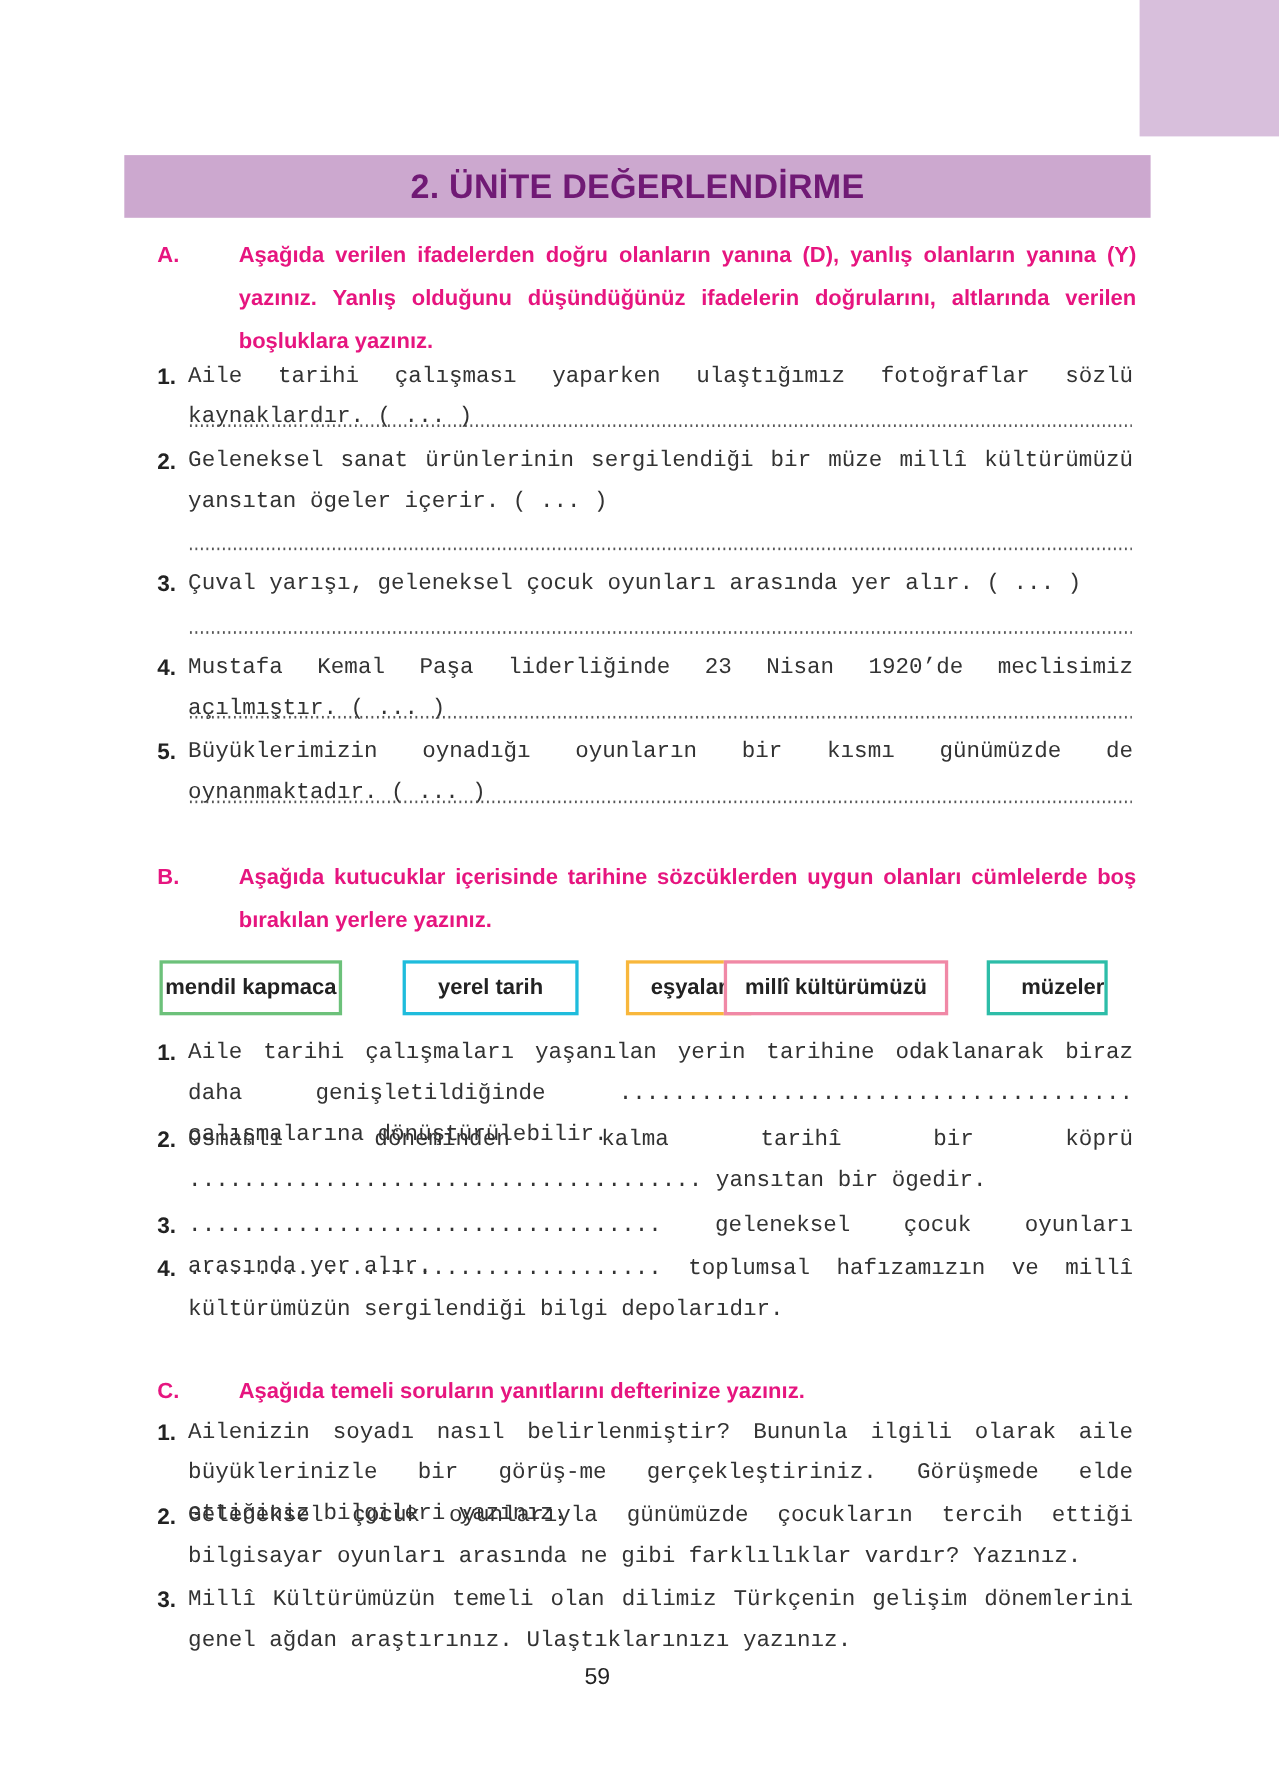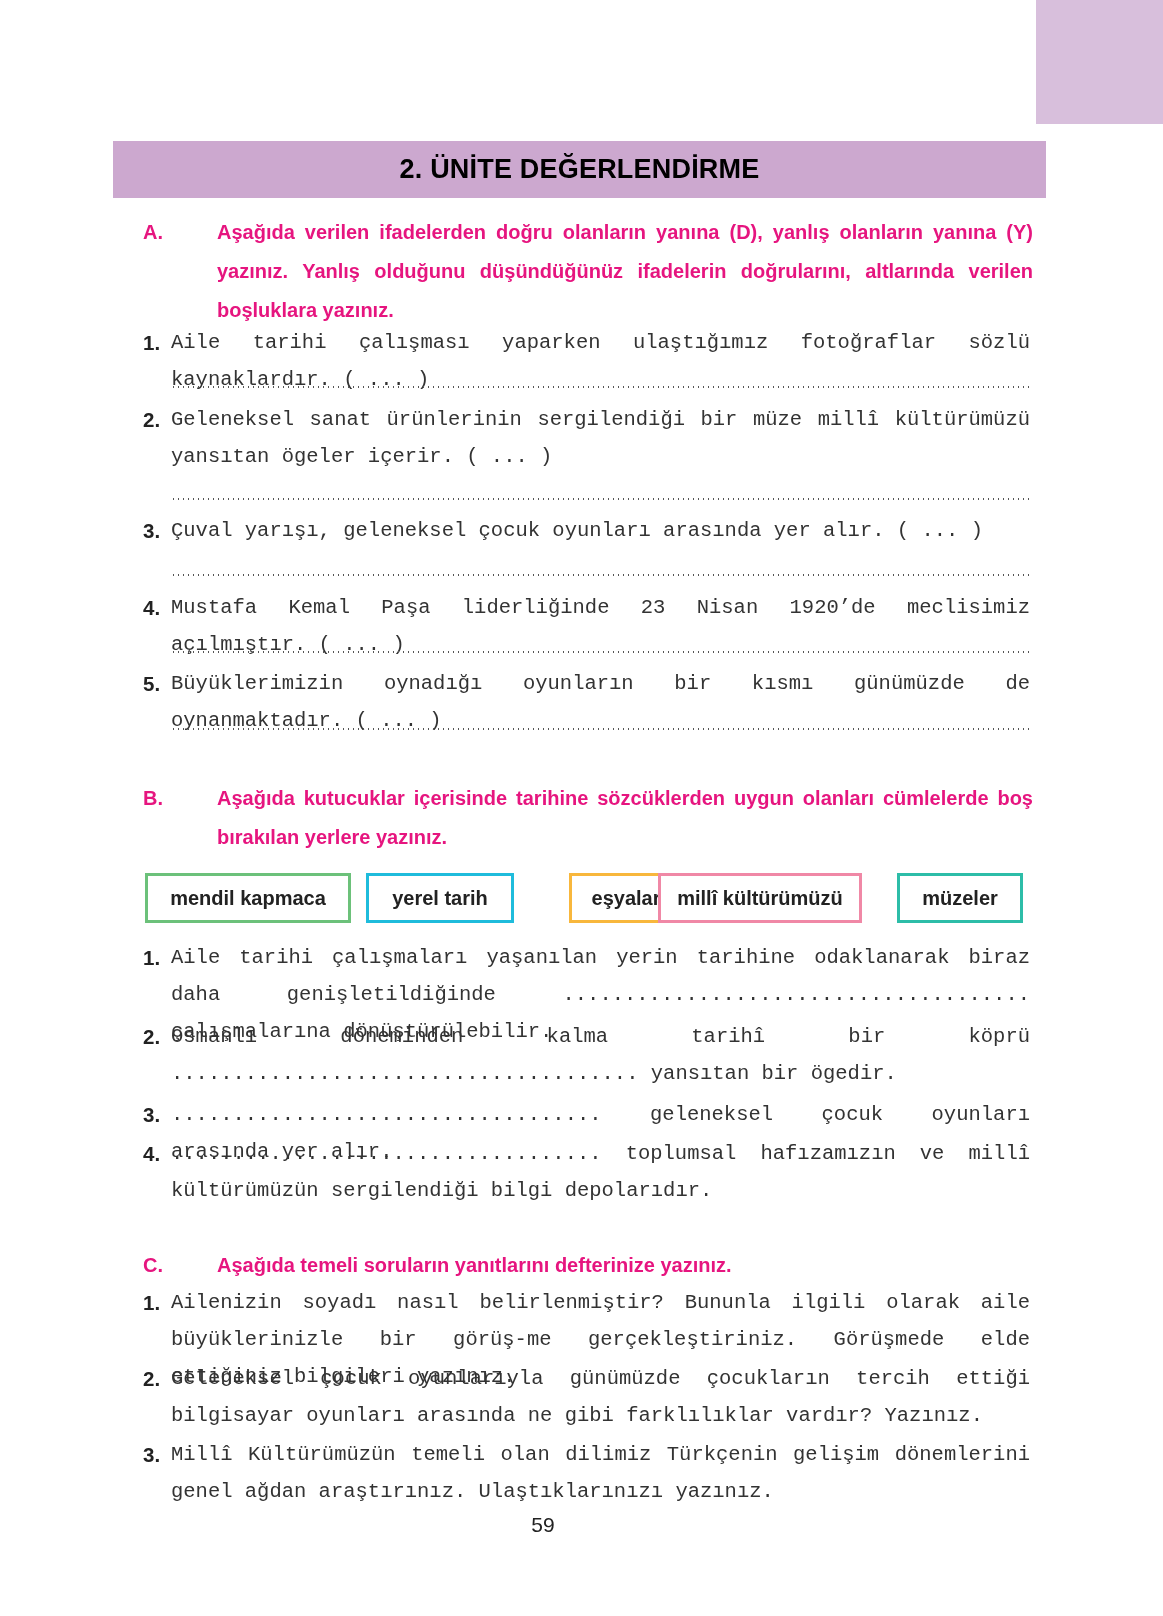--- a/index.html
+++ b/index.html
@@ -6,21 +6,21 @@
     body {
       width: 1163px; height: 1616px; background: #ffffff; position: relative;
       font-family: "Liberation Sans", sans-serif; color: #2b2b2b; overflow: hidden;
     }
     .corner-tab { position: absolute; left: 1036px; top: 0; width: 127px; height: 124px; background: #d8bfdc; }
     .title-band {
       position: absolute; left: 113px; top: 141px; width: 933px; height: 57px;
       background: #cca8cf; display: flex; align-items: center; justify-content: center;
     }
     .title-band span {
-      color: #000000; font-weight: bold; font-size: 27px; letter-spacing: 0.2px;
+      color: #701a75; font-weight: bold; font-size: 31px; letter-spacing: 0.2px;
       font-family: "Liberation Sans", sans-serif;
     }
     .section-head {
       position: absolute; left: 143px; width: 890px; color: #e6157f; font-weight: bold;
       font-size: 20px; line-height: 39px;
     }
     .section-head .letter { position: absolute; left: 0; top: 0; }
     .section-head .htext { display: block; margin-left: 74px; text-align: justify; }
     .item {
       position: absolute; left: 143px; width: 887px; font-size: 20.5px; line-height: 37px; color: #333;
@@ -83,33 +83,33 @@
   <span class="itext">Büyüklerimizin oynadığı oyunların bir kısmı günümüzde de oynanmaktadır. ( ... )</span>
 </div>
 <div class="dots" style="top:727px;"></div>
 
 <div class="section-head" style="top:779px;">
   <span class="letter">B.</span>
   <span class="htext">Aşağıda kutucuklar içerisinde tarihine sözcüklerden uygun olanları cümlelerde boş bırakılan yerlere yazınız.</span>
 </div>
 
 <div class="word-boxes">
-  <div class="wbox" style="left:0; width:206px; border-color:#6cc17a;">
+  <div class="wbox" style="left:0; width:166px; border-color:#6cc17a;">
       <span>mendil kapmaca</span>
     </div>
-  <div class="wbox" style="left:221px; width:148px; border-color:#1fbcdc;">
+  <div class="wbox" style="left:221px; width:160px; border-color:#1fbcdc;">
       <span>yerel tarih</span>
     </div>
   <div class="wbox" style="left:383px; width:114px; border-color:#f8b73c;margin-left:41px;">
       <span>eşyalar</span>
     </div>
   <div class="wbox" style="left:513px; width:204px; border-color:#f088a6;">
       <span>millî kültürümüzü</span>
     </div>
-  <div class="wbox" style="left:752px; width:126px; border-color:#2dbda8;">
+  <div class="wbox" style="left:752px; width:110px; border-color:#2dbda8;justify-content:flex-end;">
       <span>müzeler</span>
     </div>
 </div>
 
 <div class="item" style="top:939px;">
   <span class="num">1.</span>
   <span class="itext">Aile tarihi çalışmaları yaşanılan yerin tarihine odaklanarak biraz daha genişletildiğinde ...................................... çalışmalarına dönüştürülebilir.</span>
 </div>
 <div class="item" style="top:1018px;">
   <span class="num">2.</span>

